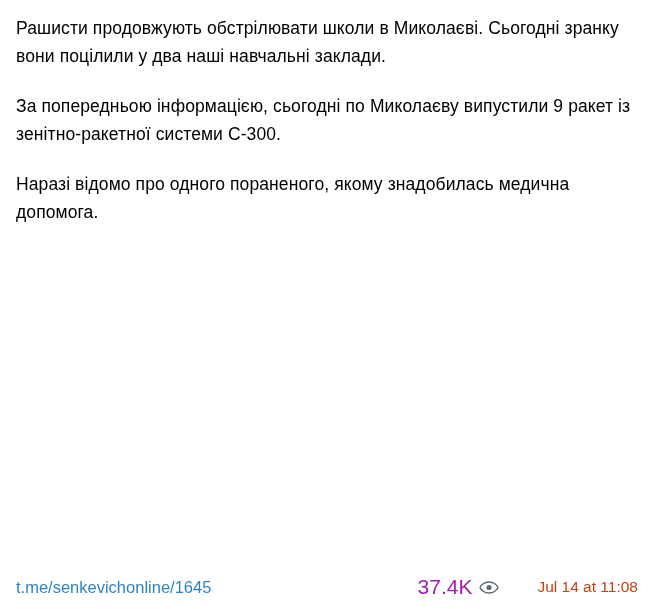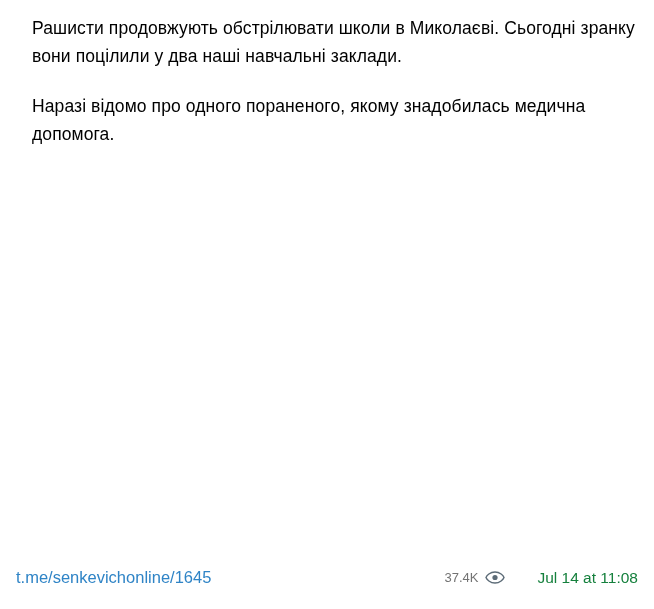--- a/index.html
+++ b/index.html
@@ -11,41 +11,41 @@
     width: 654px;
     height: 609px;
     font-family: "Liberation Sans", sans-serif;
     color: #000000;
     overflow: hidden;
   }
   .post {
     width: 654px;
     height: 475px;
     box-sizing: border-box;
-    padding: 14px 16px 0 32px;
+    padding: 14px 16px 0 16px;
     display: flex;
     flex-direction: column;
   }
   .message-body {
     flex: 1 1 auto;
   }
   .para {
     font-size: 17.5px;
     line-height: 28px;
     color: #000000;
     margin: 0 0 22px 0;
     letter-spacing: 0.1px;
   }
   .para:last-child {
     margin-bottom: 0;
   }
   .footer {
     position: absolute;
     left: 0;
-    bottom: 12px;
+    bottom: 0;
     width: 654px;
     box-sizing: border-box;
     padding: 0 16px 10px 16px;
     display: flex;
     align-items: center;
     justify-content: space-between;
   }
   .post-link {
     font-size: 16.5px;
     color: #2f84c6;
@@ -58,39 +58,40 @@
     gap: 10px;
     color: #5c6b77;
     font-size: 15.5px;
   }
   .views {
     display: flex;
     align-items: center;
     gap: 7px;
   }
   .views-count {
-    color: #737373;
-    font-size: 13px;
+    color: #a21caf;
+    font-size: 21px;
   }
   .eye-icon {
     display: inline-block;
     line-height: 0;
   }
   .timestamp {
-    color: #15803d;
+    color: #c2410c;
     font-size: 15.5px;
-    margin-left: 22px;
+    margin-left: 28px;
   }
 </style>
 </head>
 <body>
 
 <div class="post">
   <div class="message-body">
     <p class="para">Рашисти продовжують обстрілювати школи в Миколаєві. Сьогодні зранку вони поцілили у два наші навчальні заклади.</p>
+    <p class="para">За попередньою інформацією, сьогодні по Миколаєву випустили 9 ракет із зенітно-ракетної системи С-300.</p>
     <p class="para">Наразі відомо про одного пораненого, якому знадобилась медична допомога.</p>
   </div>
 </div>
 
 <div class="footer">
   <a class="post-link" href="#">t.me/senkevichonline/1645</a>
   <div class="footer-right">
     <div class="views">
       <span class="views-count">37.4K</span>
       <span class="eye-icon">

